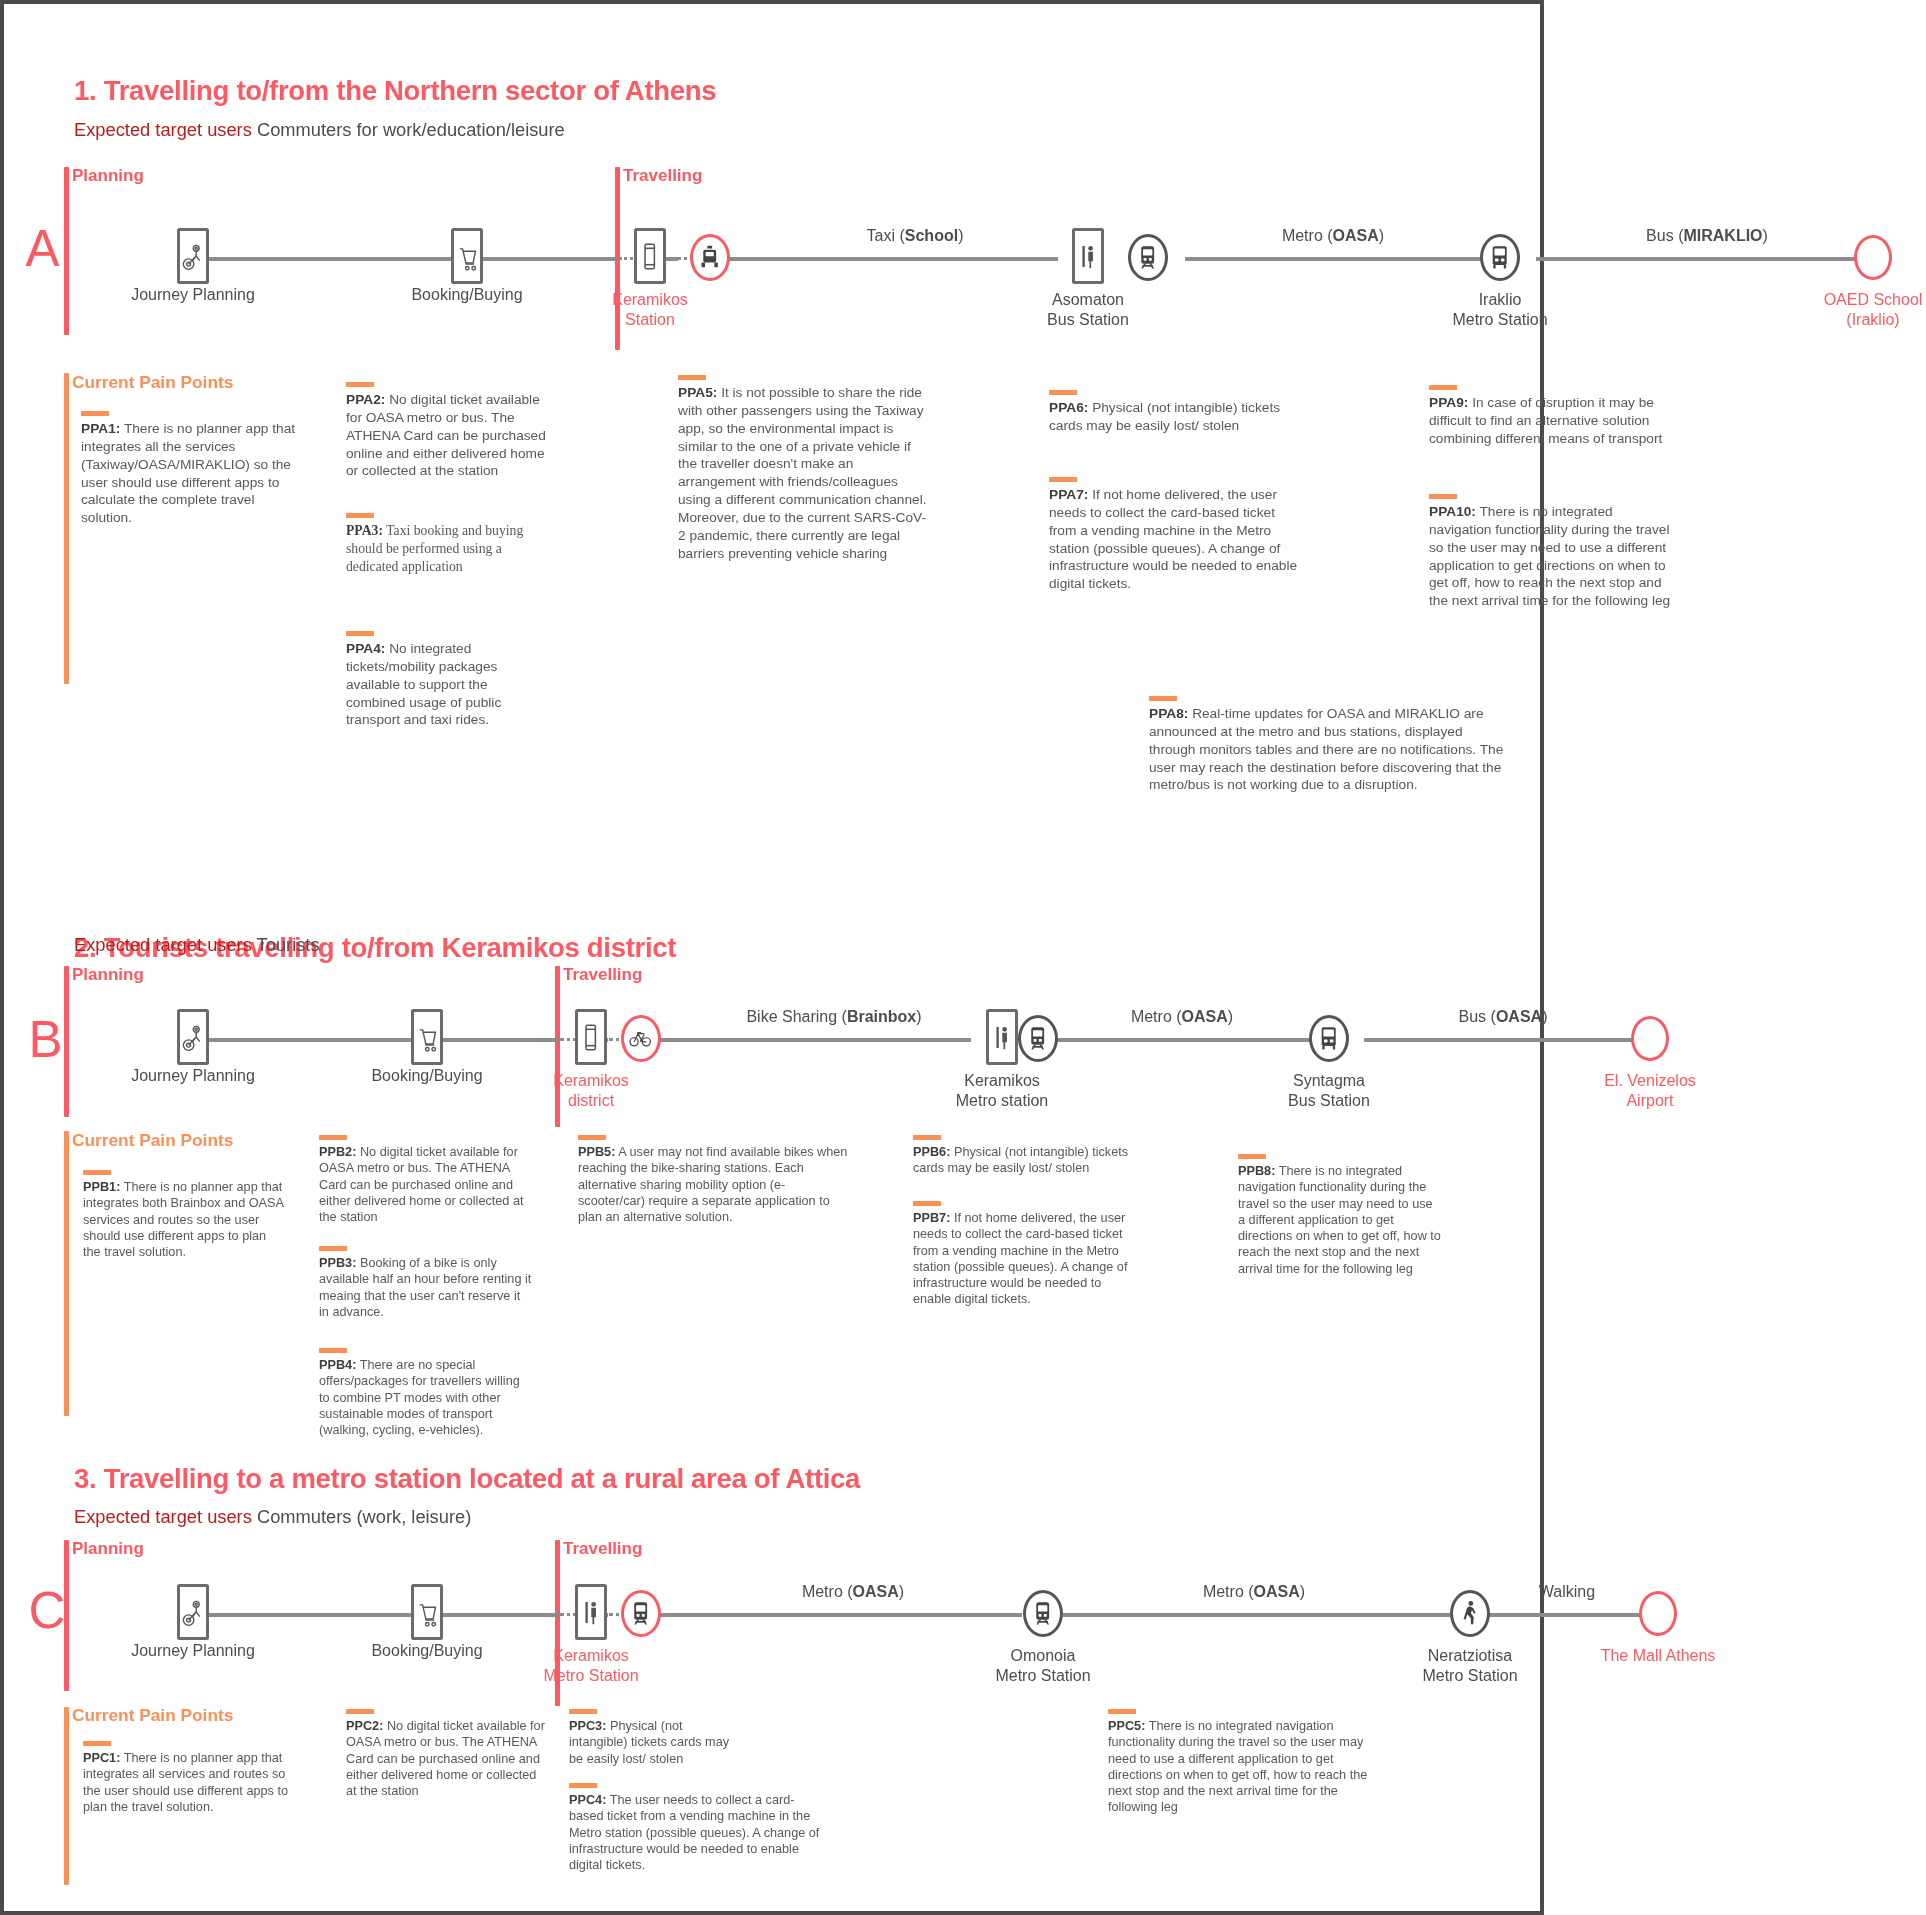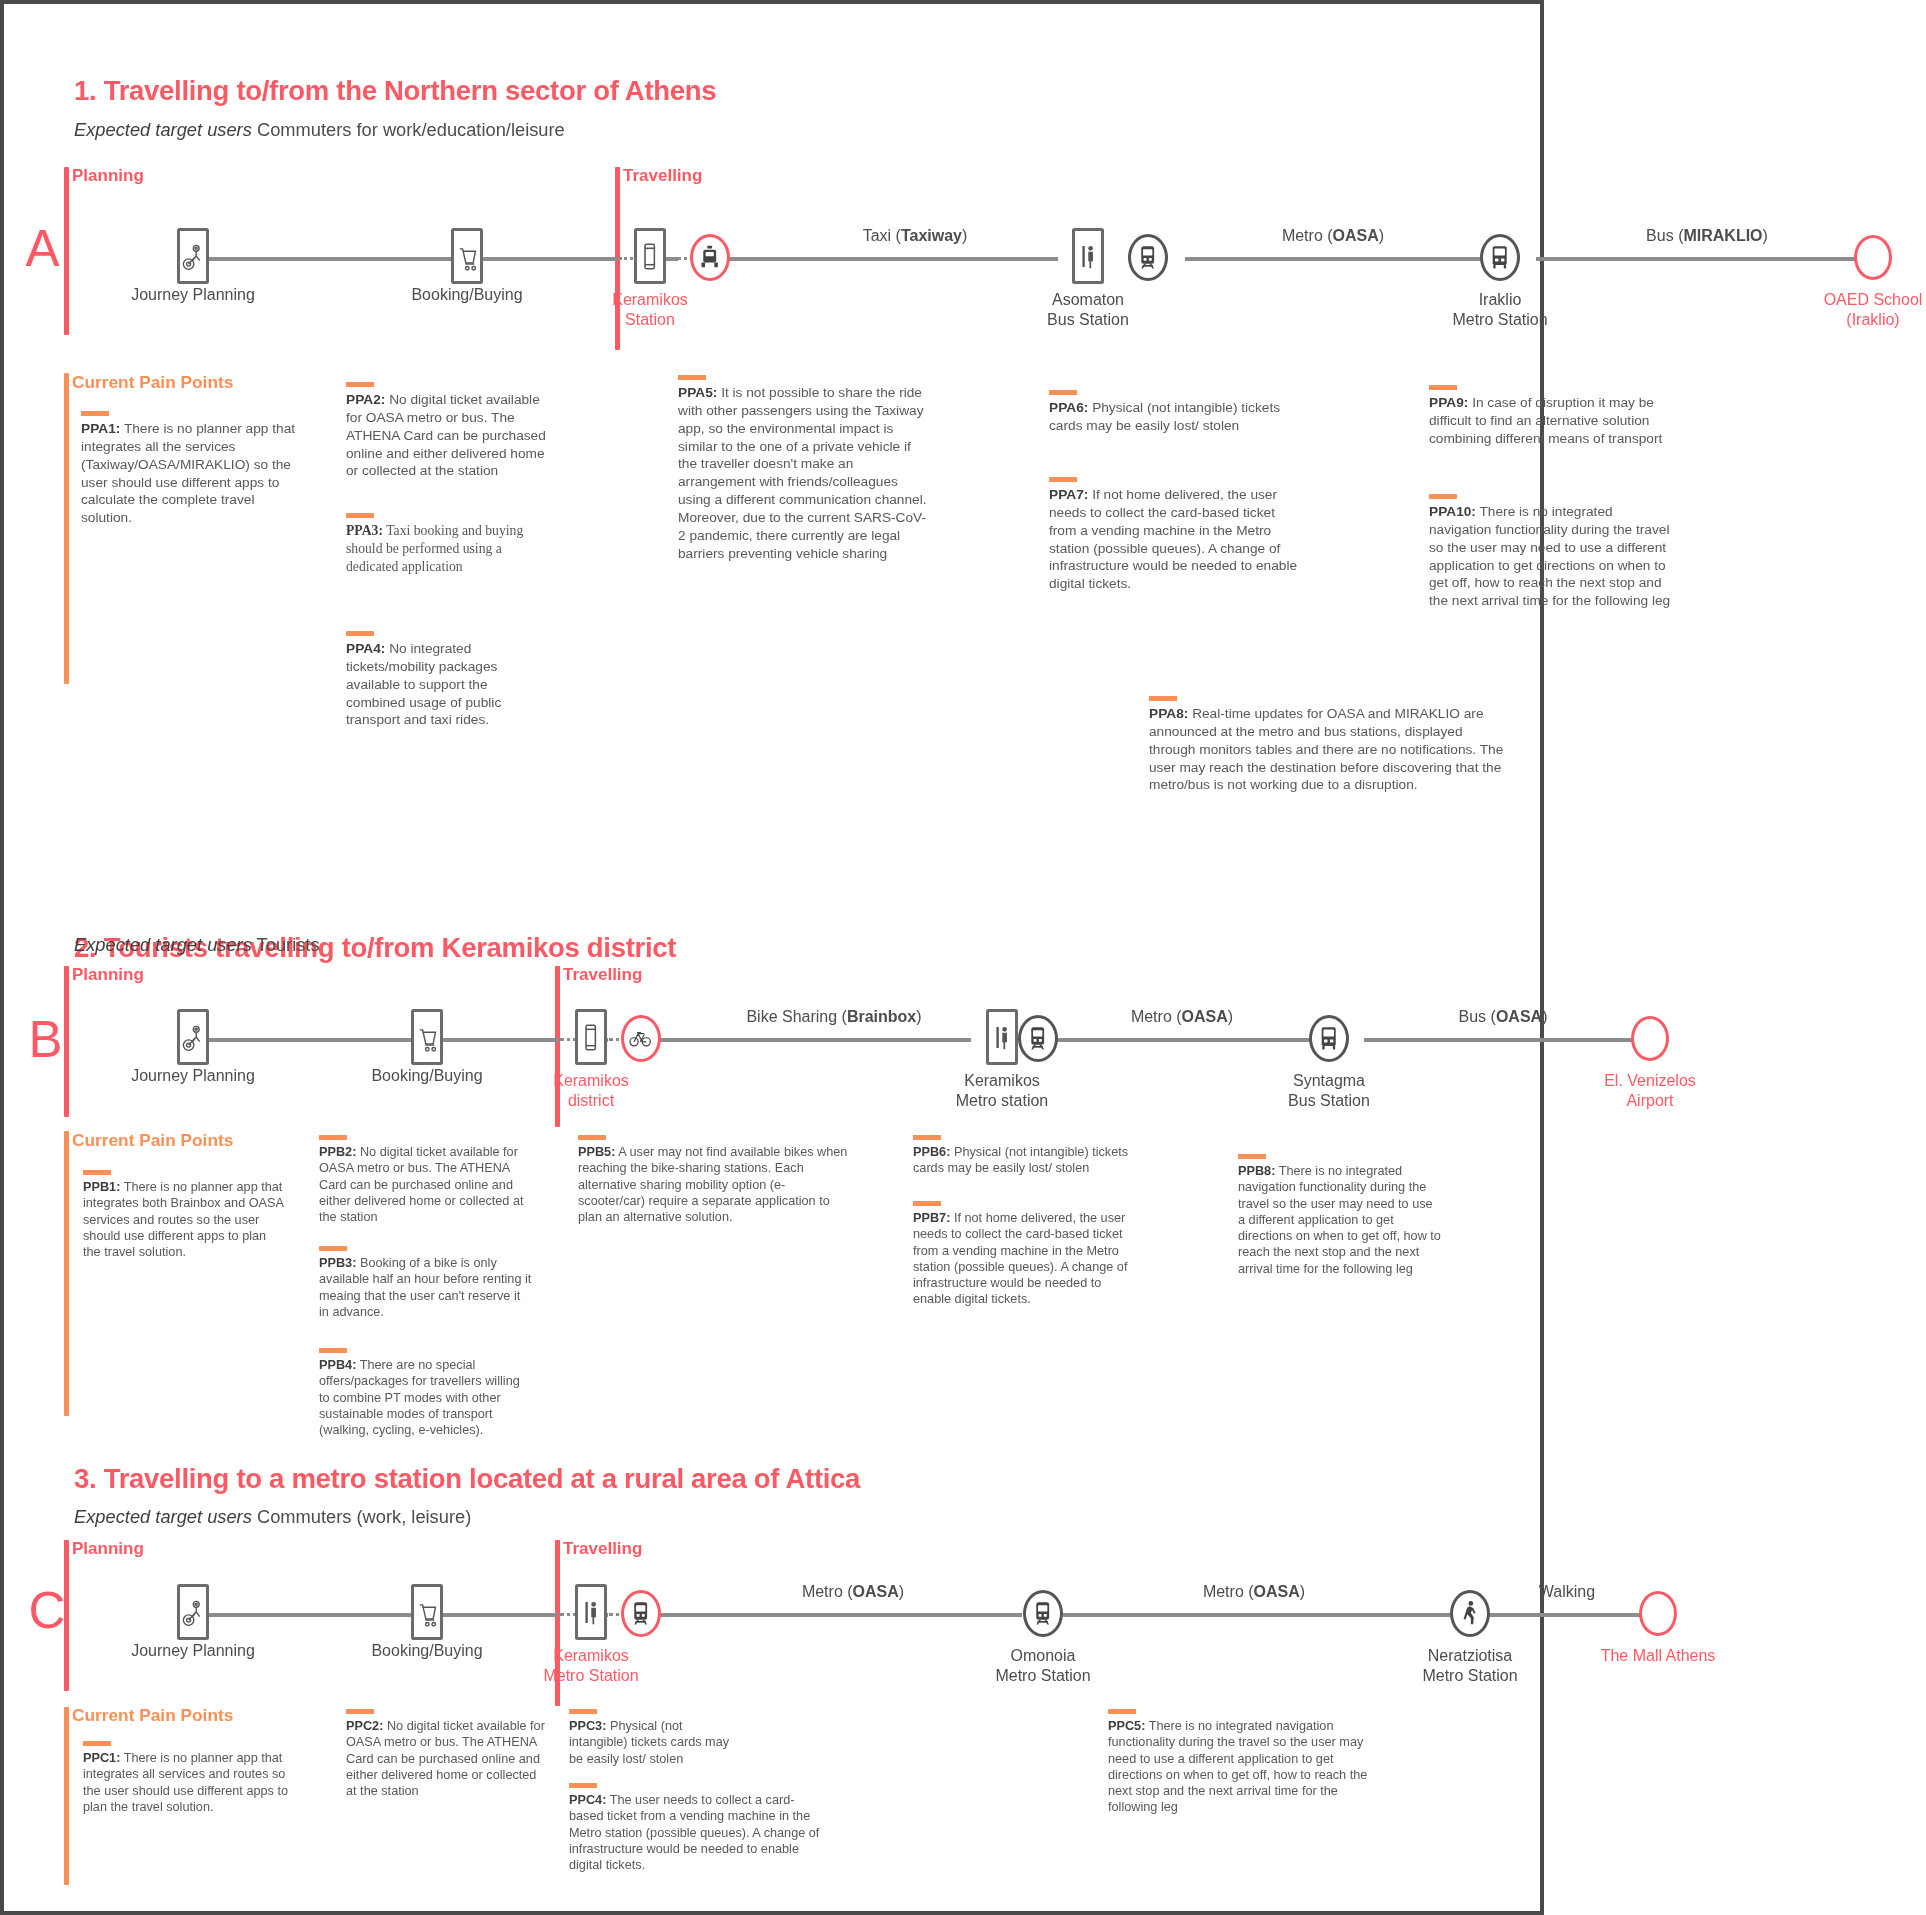--- a/index.html
+++ b/index.html
@@ -22,21 +22,21 @@
     font-weight:bold;
     letter-spacing:-0.3px;
     white-space:nowrap;
   }
   .sc-sub{
     position:absolute;
     font-size:18.3px;
     color:#4d4d4d;
     white-space:nowrap;
   }
-  .sc-sub .em{color:#404040;font-style:italic;}
+  .sc-sub .em{color:#b91c1c;}
   .sc-letter{
     position:absolute;
     color:#fb5a64;
     font-size:51px;
     font-weight:300;
     line-height:1;
   }
 
   
   .vbar{position:absolute;width:4.6px;background:#fb5a64;border-radius:1px;}
@@ -285,21 +285,21 @@
         <div class="glyph" style="top:26.5px;">
           <div class="ic-circ pink empty"></div>
         </div>
         <div class="nlabel pink" style="top:82px;">
           <div>OAED School</div>
           <div>(Iraklio)</div>
         </div>
       </div>
 
       <div class="seg-label" style="left:911px;">
-        <span>Taxi (<b>Taxiway</b>)</span>
+        <span>Taxi (<b>School</b>)</span>
       </div>
       <div class="seg-label" style="left:1329px;">
         <span>Metro (<b>OASA</b>)</span>
       </div>
       <div class="seg-label" style="left:1703px;">
         <span>Bus (<b>MIRAKLIO</b>)</span>
       </div>
     </div>
 
     <div class="vbar-orange" style="left:60px;top:369px;height:311px;"></div>

